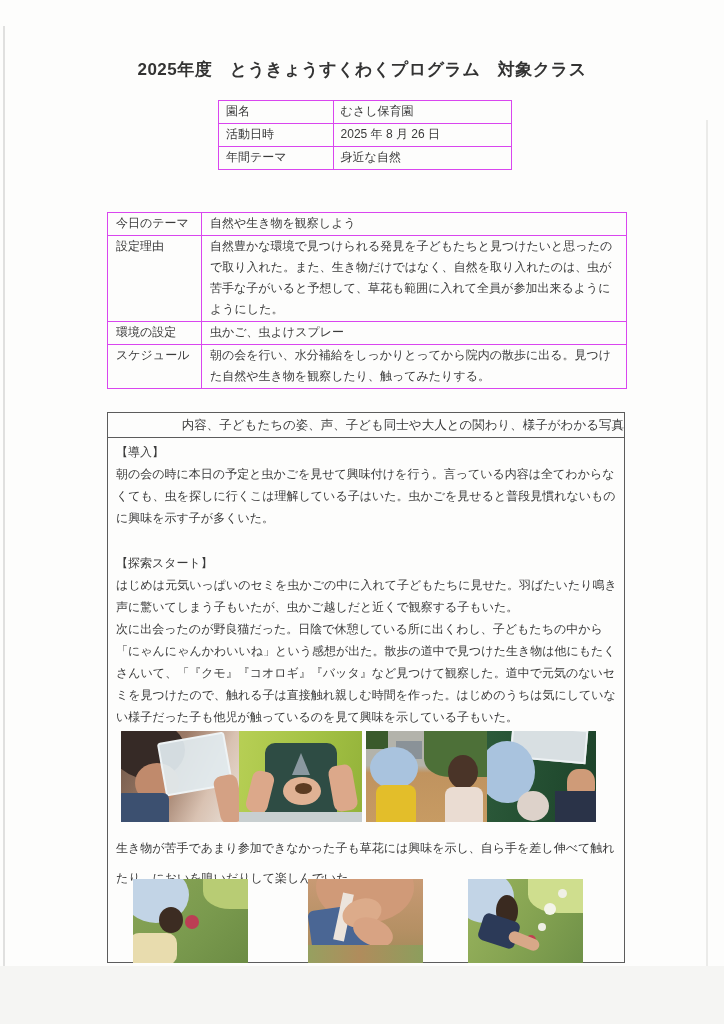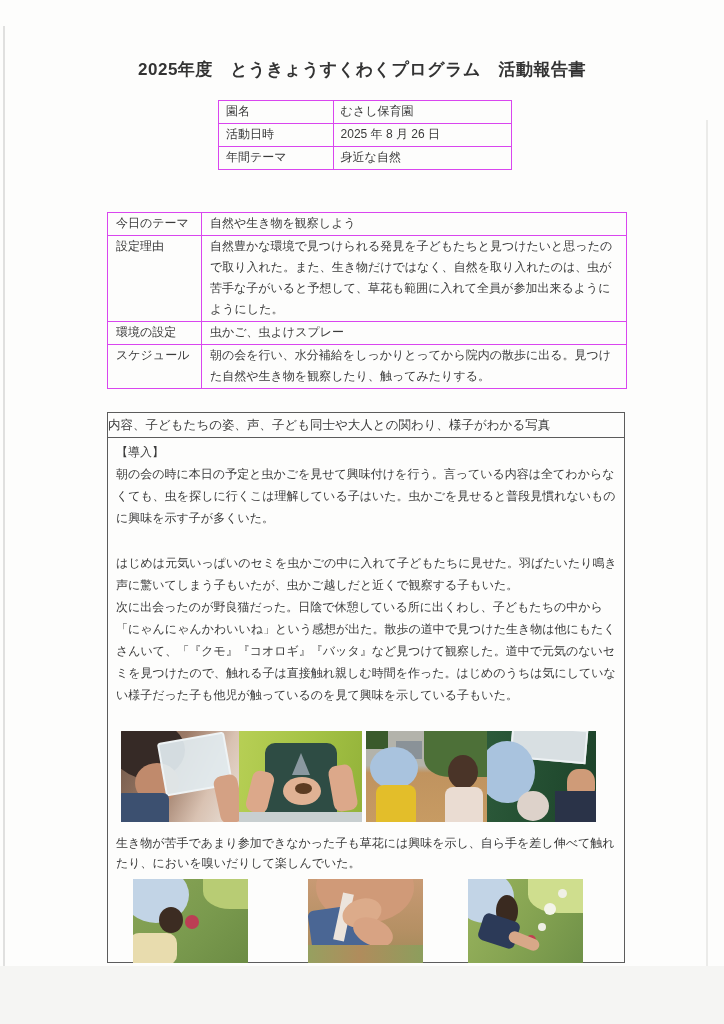--- a/index.html
+++ b/index.html
@@ -30,28 +30,28 @@
   .plan-table{position:absolute;left:107px;top:212px;width:520px;}
   .plan-table td{font-size:12px;line-height:21px;padding:0 8px 1px 8px;}
   .plan-table td.lbl{width:77px;}
 
   .report-box{
     position:absolute;left:107px;top:412px;width:518px;height:551px;
     border:1px solid #5c5c5c;box-sizing:border-box;
   }
   .report-header{
     height:24px;line-height:24px;border-bottom:1px solid #5c5c5c;
-    text-align:left;font-size:12.5px;
+    text-align:right;font-size:12.5px;
   }
   .sect{position:absolute;left:8px;width:503px;font-size:12px;line-height:22px;}
   .sect .heading{font-size:12px;}
   .sect .body{white-space:pre-line;}
   .sect-intro{top:28px;}
   .sect-explore{top:139px;}
-  .closing-text{position:absolute;left:8px;top:420px;width:506px;font-size:12px;line-height:20px;}
+  .closing-text{position:absolute;left:8px;top:420px;width:506px;font-size:12px;line-height:30px;}
 
   .photos-row1{position:absolute;left:13px;top:318px;height:91px;display:flex;}
   .photos-row2{position:absolute;left:25px;top:466px;width:480px;height:84px;}
   .ph{position:relative;overflow:hidden;flex:0 0 auto;}
   .ph div{position:absolute;}
   .r1{height:91px;}
   .r2{position:absolute;width:115px;height:84px;}
 
   
   .p1{width:118px;background:linear-gradient(115deg,#6e5648 0%,#9c7a66 42%,#d9c2b2 72%,#e9e1d9 100%);}
@@ -119,21 +119,21 @@
   .p7 .sleeve{left:12px;top:38px;width:38px;height:28px;background:#2c3a58;transform:rotate(18deg);border-radius:6px;}
   .p7 .arm{left:40px;top:56px;width:32px;height:12px;background:#d8a888;transform:rotate(22deg);border-radius:6px;}
 </style>
 </head>
 <body>
 
 <div class="scan-edge-left"></div>
 <div class="scan-edge-right"></div>
 <div class="scan-bottom"></div>
 
-<div class="doc-title">2025年度　とうきょうすくわくプログラム　活動報告書</div>
+<div class="doc-title">2025年度　とうきょうすくわくプログラム　対象クラス</div>
 
 <table class="info-table">
   <tbody>
       <tr>
     <td class="lbl">園名</td>
     <td class="val">むさし保育園</td>
   </tr>
   <tr>
     <td class="lbl">活動日時</td>
     <td class="val">2025 年 8 月 26 日</td>
@@ -168,20 +168,21 @@
 
 <div class="report-box">
   <div class="report-header">内容、子どもたちの姿、声、子ども同士や大人との関わり、様子がわかる写真</div>
 
   <div class="sect sect-intro">
     <div class="heading">【導入】</div>
     <div class="body">朝の会の時に本日の予定と虫かごを見せて興味付けを行う。言っている内容は全てわからなくても、虫を探しに行くこは理解している子はいた。虫かごを見せると普段見慣れないものに興味を示す子が多くいた。</div>
   </div>
 
   <div class="sect sect-explore">
+    <div class="heading">【探索スタート】</div>
     <div class="body">はじめは元気いっぱいのセミを虫かごの中に入れて子どもたちに見せた。羽ばたいたり鳴き声に驚いてしまう子もいたが、虫かご越しだと近くで観察する子もいた。
 次に出会ったのが野良猫だった。日陰で休憩している所に出くわし、子どもたちの中から「にゃんにゃんかわいいね」という感想が出た。散歩の道中で見つけた生き物は他にもたくさんいて、「『クモ』『コオロギ』『バッタ』など見つけて観察した。道中で元気のないセミを見つけたので、触れる子は直接触れ親しむ時間を作った。はじめのうちは気にしていない様子だった子も他児が触っているのを見て興味を示している子もいた。</div>
   </div>
 
   <div class="photos-row1">
     <div class="ph r1 p1">
       <div class="hair"></div>
       <div class="face"></div>
       <div class="case"></div>
       <div class="navy"></div>

